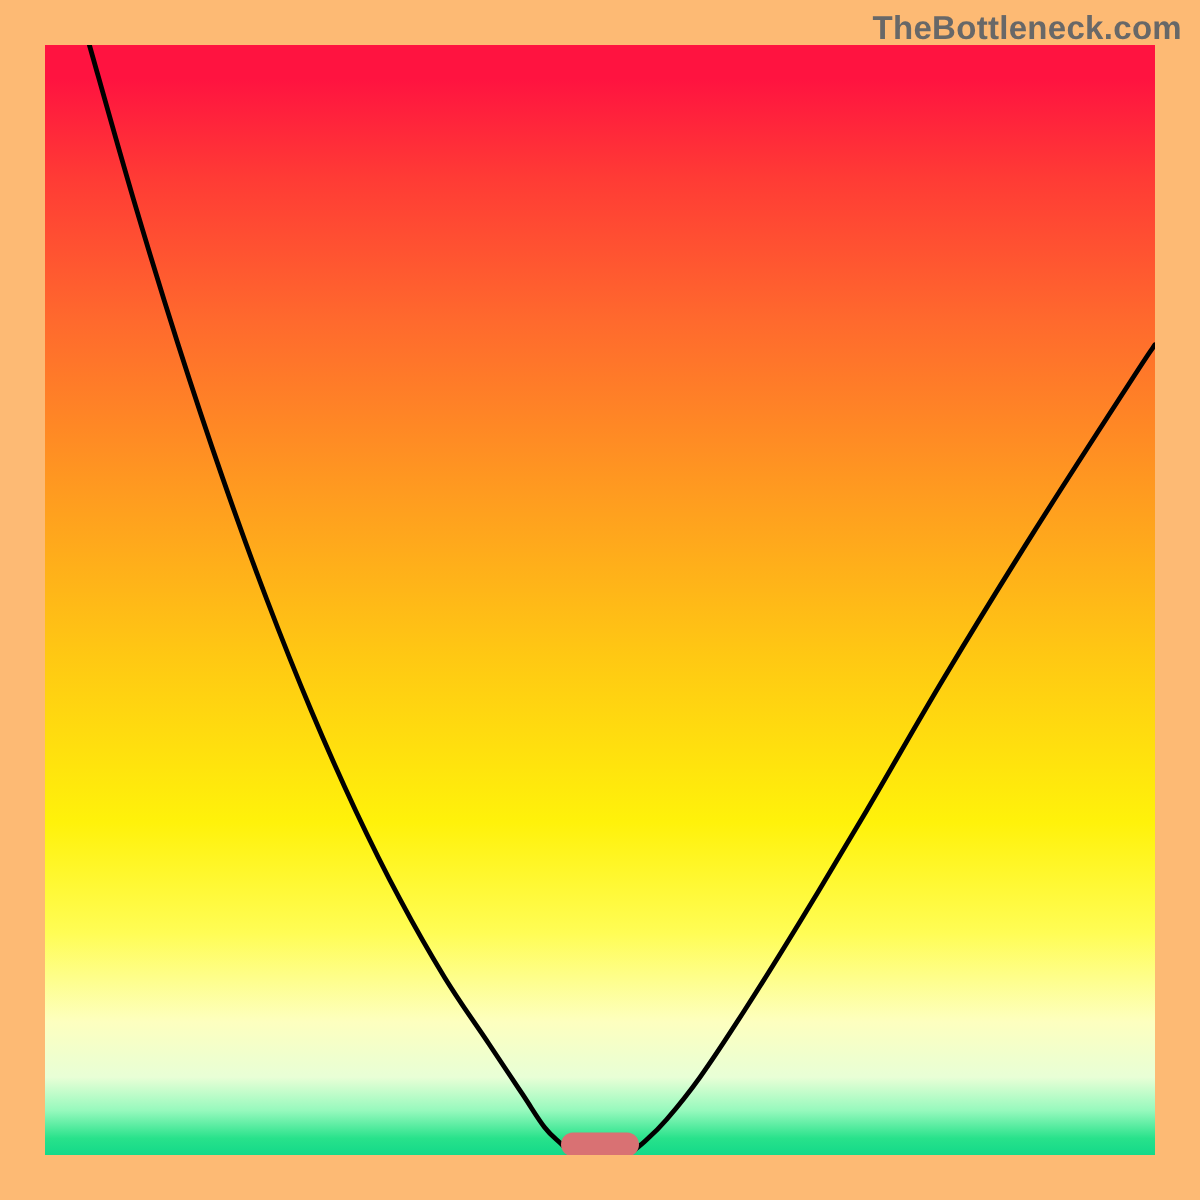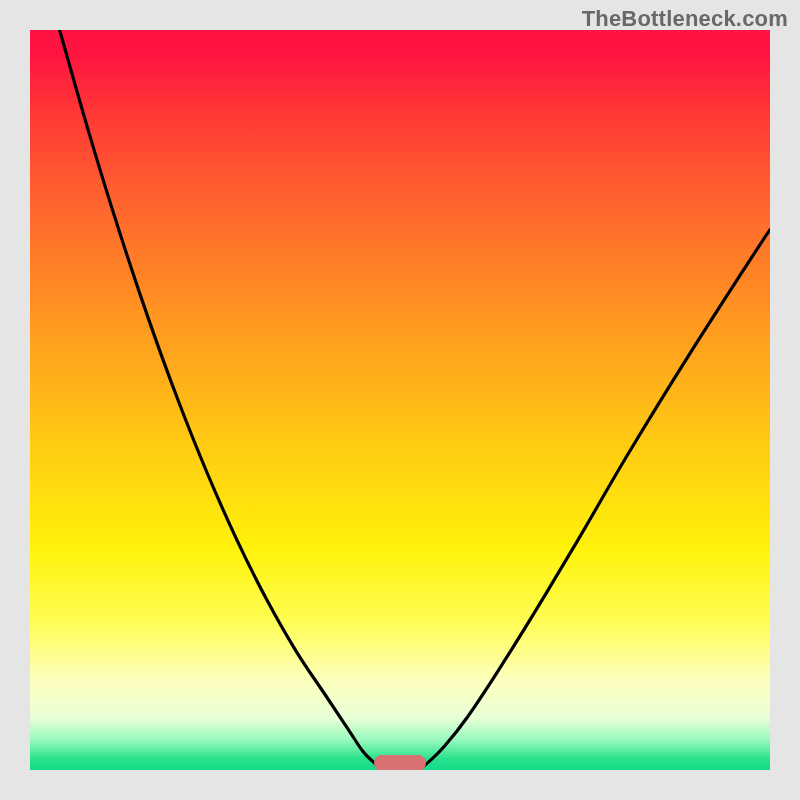--- a/index.html
+++ b/index.html
@@ -10,21 +10,21 @@
     background: #000;
     overflow: hidden;
     font-family: Arial, Helvetica, sans-serif;
   }
   .frame {
     position: absolute;
     top: 0;
     left: 0;
     width: 800px;
     height: 800px;
-    background: #e5e5e5;
+    background: #fdba74;
   }
   .attribution {
     position: absolute;
     top: 6px;
     right: 12px;
     color: #686868;
     font-size: 22px;
     font-weight: 600;
     letter-spacing: 0.2px;
     z-index: 10;

